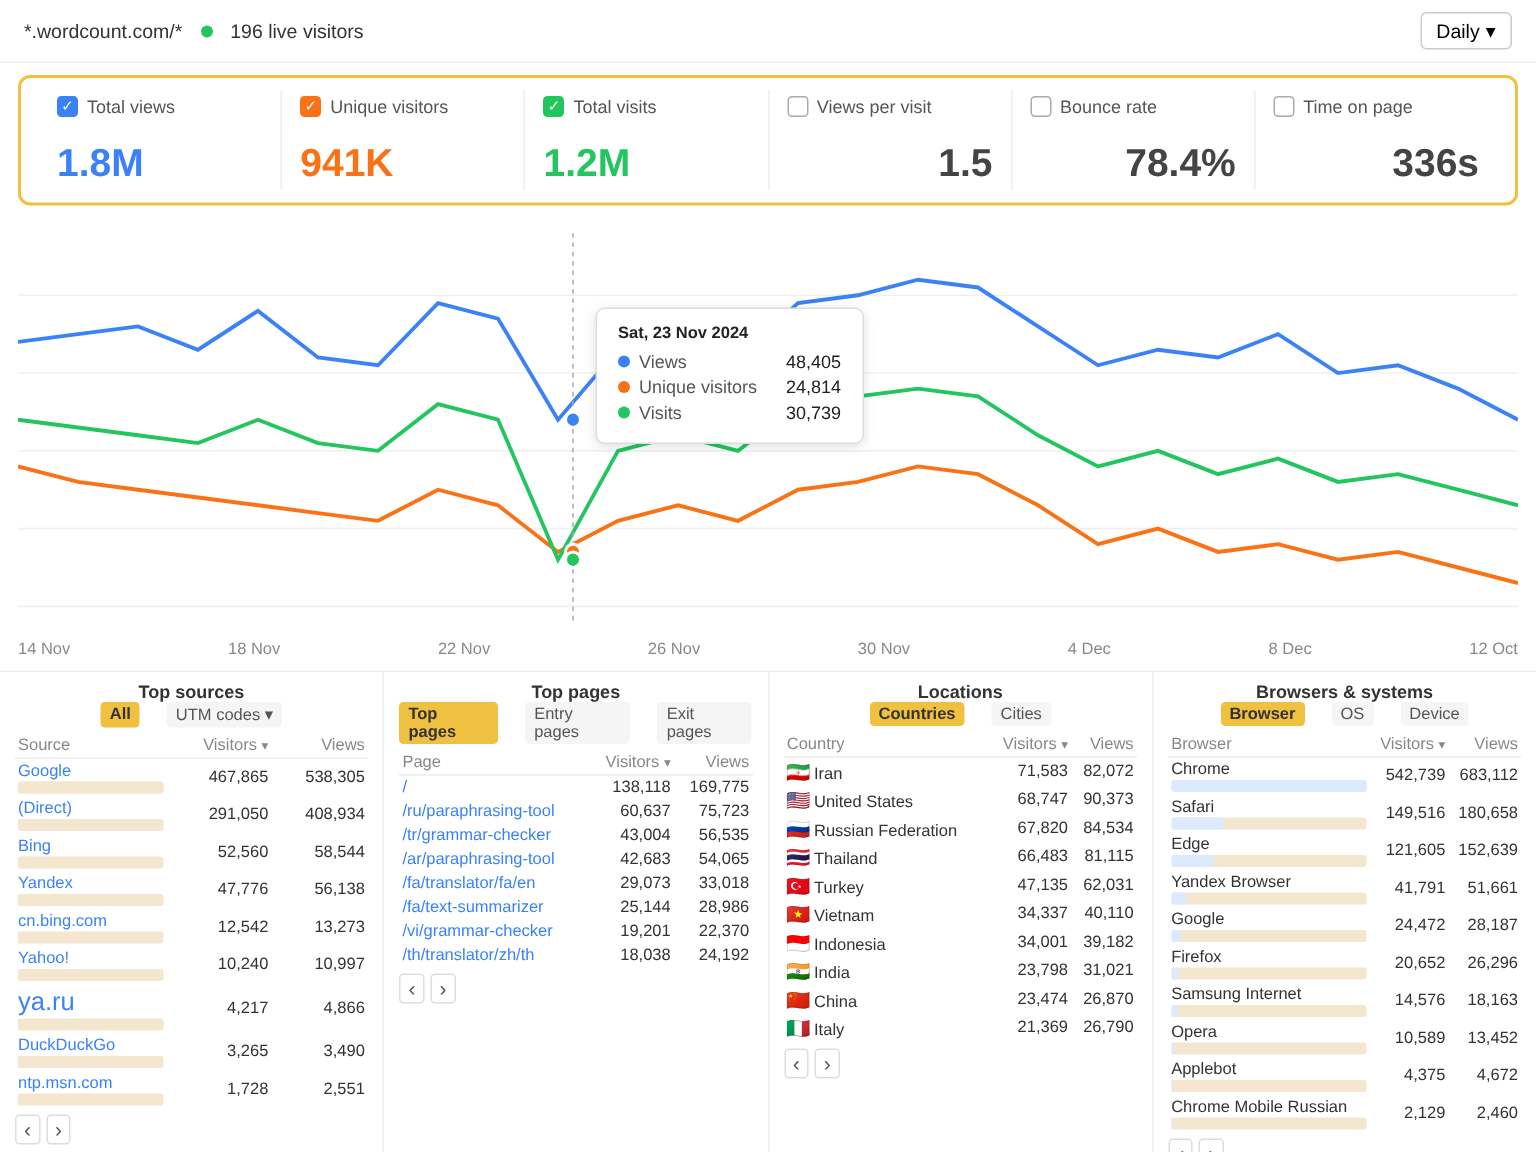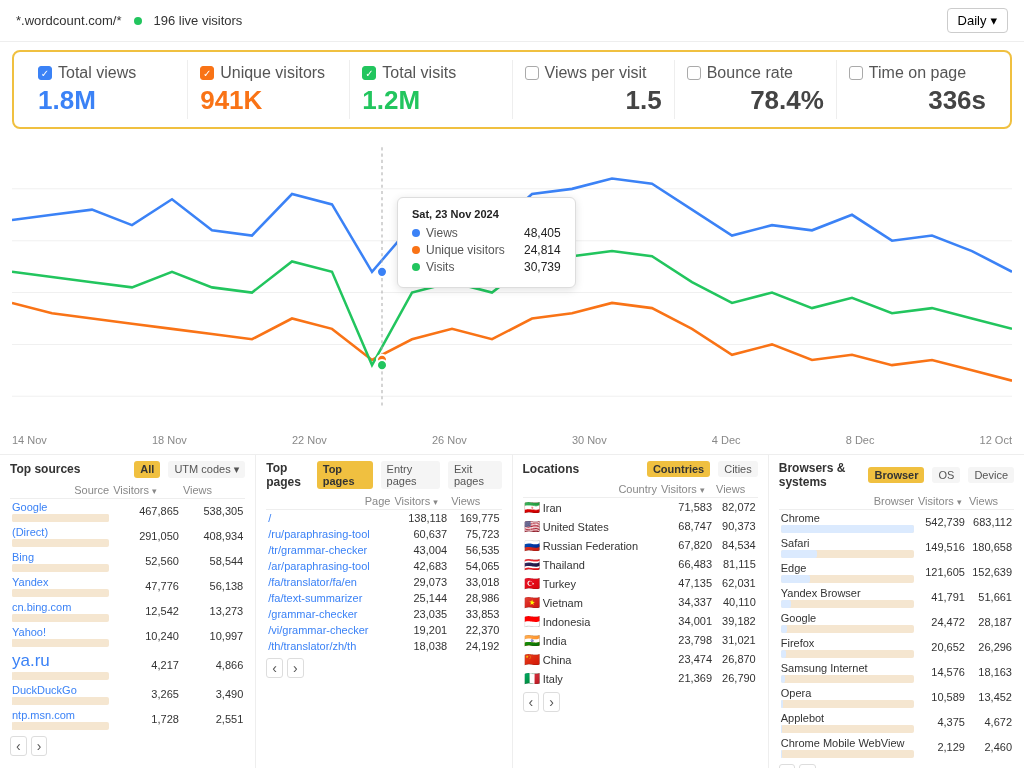--- a/index.html
+++ b/index.html
@@ -14,55 +14,55 @@
     
     .metrics-bar { margin: 8px 12px; border: 2px solid #f0c040; border-radius: 8px; display: flex; align-items: center; padding: 8px 12px; gap: 0; }
     .metric-item { display: flex; flex-direction: column; flex: 1; padding: 4px 12px; }
     .metric-item + .metric-item { border-left: 1px solid #eee; }
     .metric-label-row { display: flex; align-items: center; gap: 6px; margin-bottom: 4px; }
     .metric-checkbox { width: 14px; height: 14px; border-radius: 3px; display: flex; align-items: center; justify-content: center; font-size: 10px; color: #fff; flex-shrink: 0; }
     .cb-blue { background: #3b82f6; border: 1px solid #3b82f6; }
     .cb-orange { background: #f97316; border: 1px solid #f97316; }
     .cb-green { background: #22c55e; border: 1px solid #22c55e; }
     .cb-empty { background: #fff; border: 1px solid #aaa; }
-    .metric-label { font-size: 16px; color: #555; }
-    .metric-value { font-size: 26px; font-weight: 600; color: #222; line-height: 1.1; }
+    .metric-label { font-size: 12px; color: #555; }
+    .metric-value { font-size: 26px; font-weight: 600; color: #222; line-height: 1.1; margin-top: 12px; }
     .metric-value.blue { color: #3b82f6; }
     .metric-value.orange { color: #f97316; }
     .metric-value.green { color: #22c55e; }
     .metric-value.gray { color: #444; text-align: right; }
     
     
     .chart-area { margin: 4px 12px 0; position: relative; height: 280px; }
     .chart-svg { width: 100%; height: 100%; }
     
     
     .tooltip-box { position: absolute; background: #fff; border: 1px solid #ddd; border-radius: 6px; padding: 10px 14px; box-shadow: 0 2px 8px rgba(0,0,0,0.12); font-size: 12px; pointer-events: none; }
     .tooltip-title { font-weight: 600; font-size: 11px; margin-bottom: 6px; color: #222; }
     .tooltip-row { display: flex; align-items: center; gap: 6px; margin-bottom: 3px; }
     .tooltip-dot { width: 8px; height: 8px; border-radius: 50%; }
     .tooltip-label { color: #555; flex: 1; }
     .tooltip-val { font-weight: 500; color: #222; min-width: 50px; text-align: right; }
     
     
-    .x-axis { display: flex; justify-content: space-between; padding: 2px 12px 4px; color: #888; font-size: 11px; margin-top: 15px; }
+    .x-axis { display: flex; justify-content: space-between; padding: 2px 12px 4px; color: #888; font-size: 11px; }
     
     
     .bottom-section { display: flex; gap: 0; margin: 4px 0 0; border-top: 1px solid #eee; }
     .table-panel { flex: 1; padding: 6px 10px; border-right: 1px solid #eee; overflow: hidden; }
     .table-panel:last-child { border-right: none; }
-    .panel-header { display: flex; align-items: center; justify-content: space-between; margin-bottom: 4px; }
+    .panel-header { display: flex; align-items: center; justify-content: space-between; margin-bottom: 4px; flex-direction: column; }
     .panel-title { font-weight: 600; font-size: 12px; color: #333; }
-    .panel-tabs { display: flex; gap: 8px; }
+    .panel-tabs { display: flex; gap: 18px; }
     .panel-tab { font-size: 11px; padding: 2px 6px; border-radius: 3px; cursor: pointer; color: #555; }
     .panel-tab.active { background: #f0c040; color: #333; font-weight: 600; }
     .panel-tab.light { background: #f5f5f5; color: #555; }
     .data-table { width: 100%; border-collapse: collapse; }
-    .data-table th { text-align: right; color: #888; font-weight: 500; font-size: 11px; padding: 2px 2px; border-bottom: 1px solid #eee; }
-    .data-table th.right { text-align: left; }
+    .data-table th { text-align: left; color: #888; font-weight: 500; font-size: 11px; padding: 2px 2px; border-bottom: 1px solid #eee; }
+    .data-table th.right { text-align: right; }
     .data-table td { font-size: 11px; padding: 2px 2px; color: #333; }
     .data-table td.right { text-align: right; }
     .sort-arrow { font-size: 9px; }
     .bar-bg { height: 8px; background: #f5e6d0; border-radius: 2px; margin-top: 1px; }
     .bar-fill { height: 8px; background: #f5e6d0; border-radius: 2px; }
     .bar-fill.blue-bar { background: #dbeafe; }
     .link-text { color: #3b82f6; }
     .flag { font-size: 13px; margin-right: 2px; }
     .nav-arrows { display: flex; gap: 4px; margin-top: 4px; }
     .nav-arrow { font-size: 14px; cursor: pointer; color: #555; border: 1px solid #ddd; border-radius: 3px; padding: 0 5px; line-height: 18px; }
@@ -342,25 +342,20 @@
     <td><span class="link-text">/fa/translator/fa/en</span></td>
     <td class="right">29,073</td>
     <td class="right">33,018</td>
   </tr>
           <tr>
     <td><span class="link-text">/fa/text-summarizer</span></td>
     <td class="right">25,144</td>
     <td class="right">28,986</td>
   </tr>
           <tr>
-    <td><span class="link-text">/grammar-checker</span></td>
-    <td class="right">23,035</td>
-    <td class="right">33,853</td>
-  </tr>
-          <tr>
     <td><span class="link-text">/vi/grammar-checker</span></td>
     <td class="right">19,201</td>
     <td class="right">22,370</td>
   </tr>
           <tr>
     <td><span class="link-text">/th/translator/zh/th</span></td>
     <td class="right">18,038</td>
     <td class="right">24,192</td>
   </tr>
         </tbody>
@@ -549,21 +544,21 @@
       <div>Applebot</div>
       <div class="bar-bg">
                 <div class="bar-fill blue-bar" style="width:1%"></div>
               </div>
     </td>
     <td class="right">4,375</td>
     <td class="right">4,672</td>
   </tr>
           <tr>
     <td>
-      <div>Chrome Mobile WebView</div>
+      <div>Chrome Mobile Russian</div>
       <div class="bar-bg">
                 <div class="bar-fill blue-bar" style="width:0.5%"></div>
               </div>
     </td>
     <td class="right">2,129</td>
     <td class="right">2,460</td>
   </tr>
         </tbody>
     </table>
     <div class="nav-arrows">

